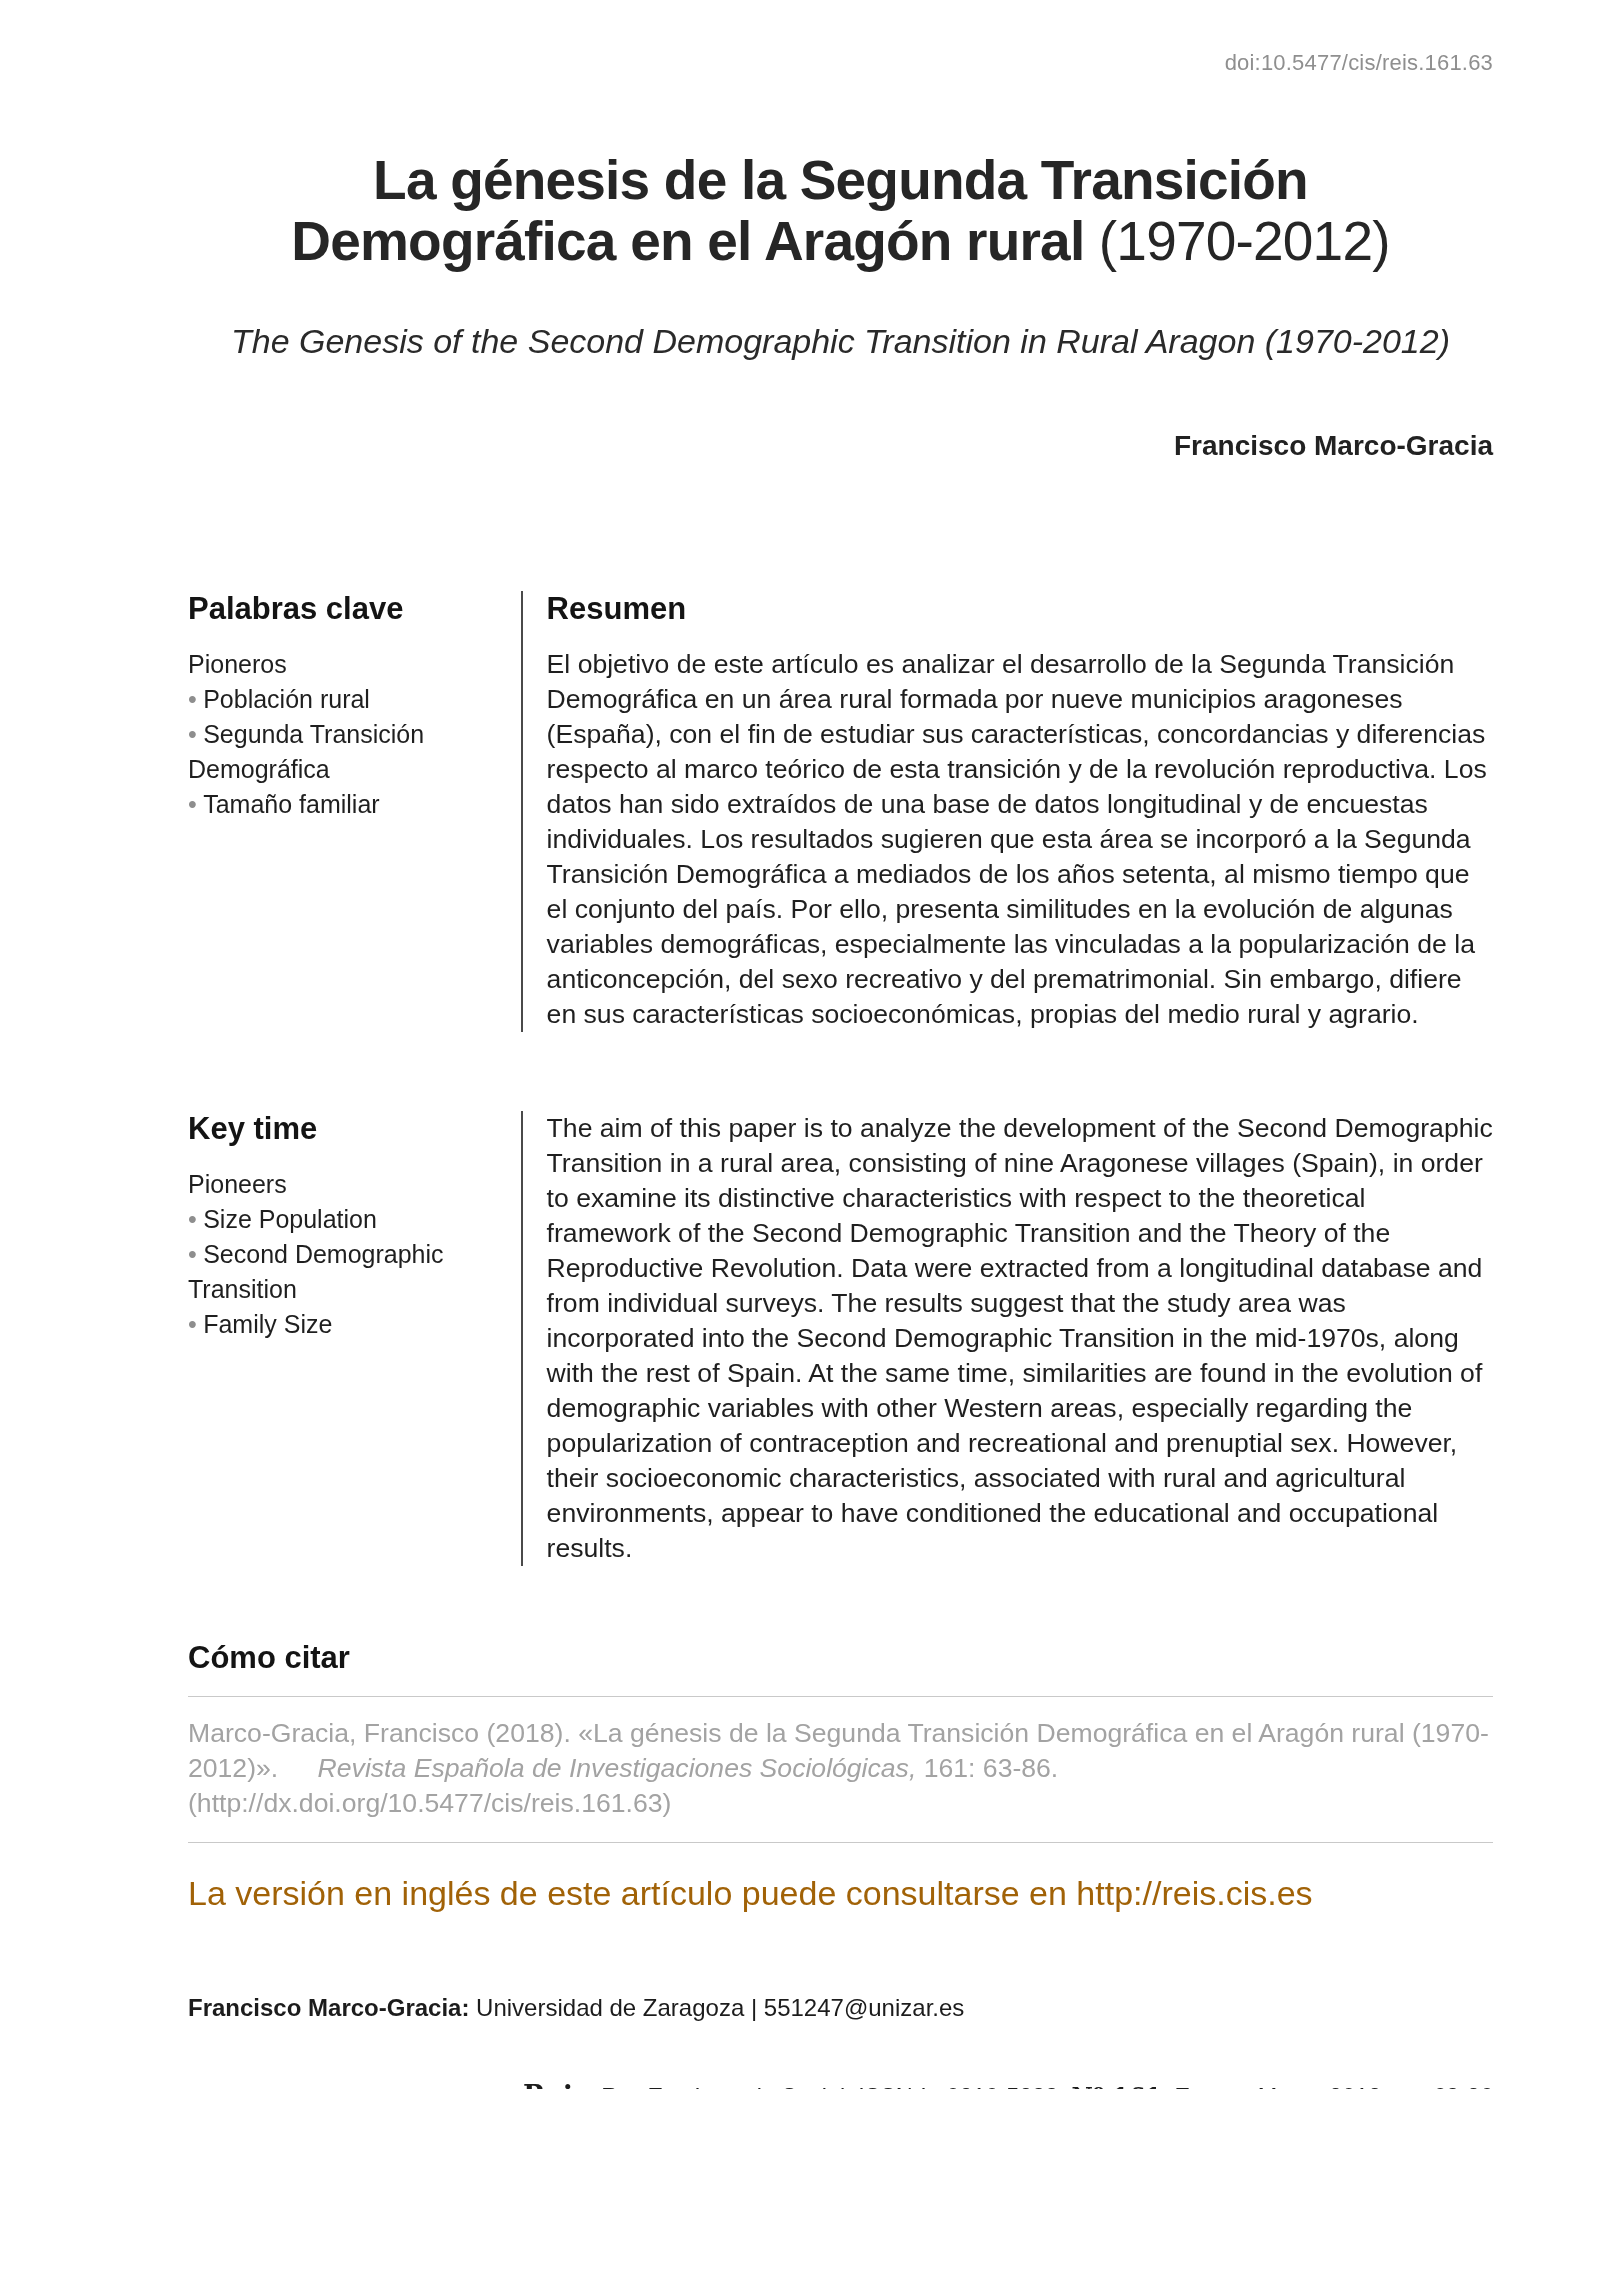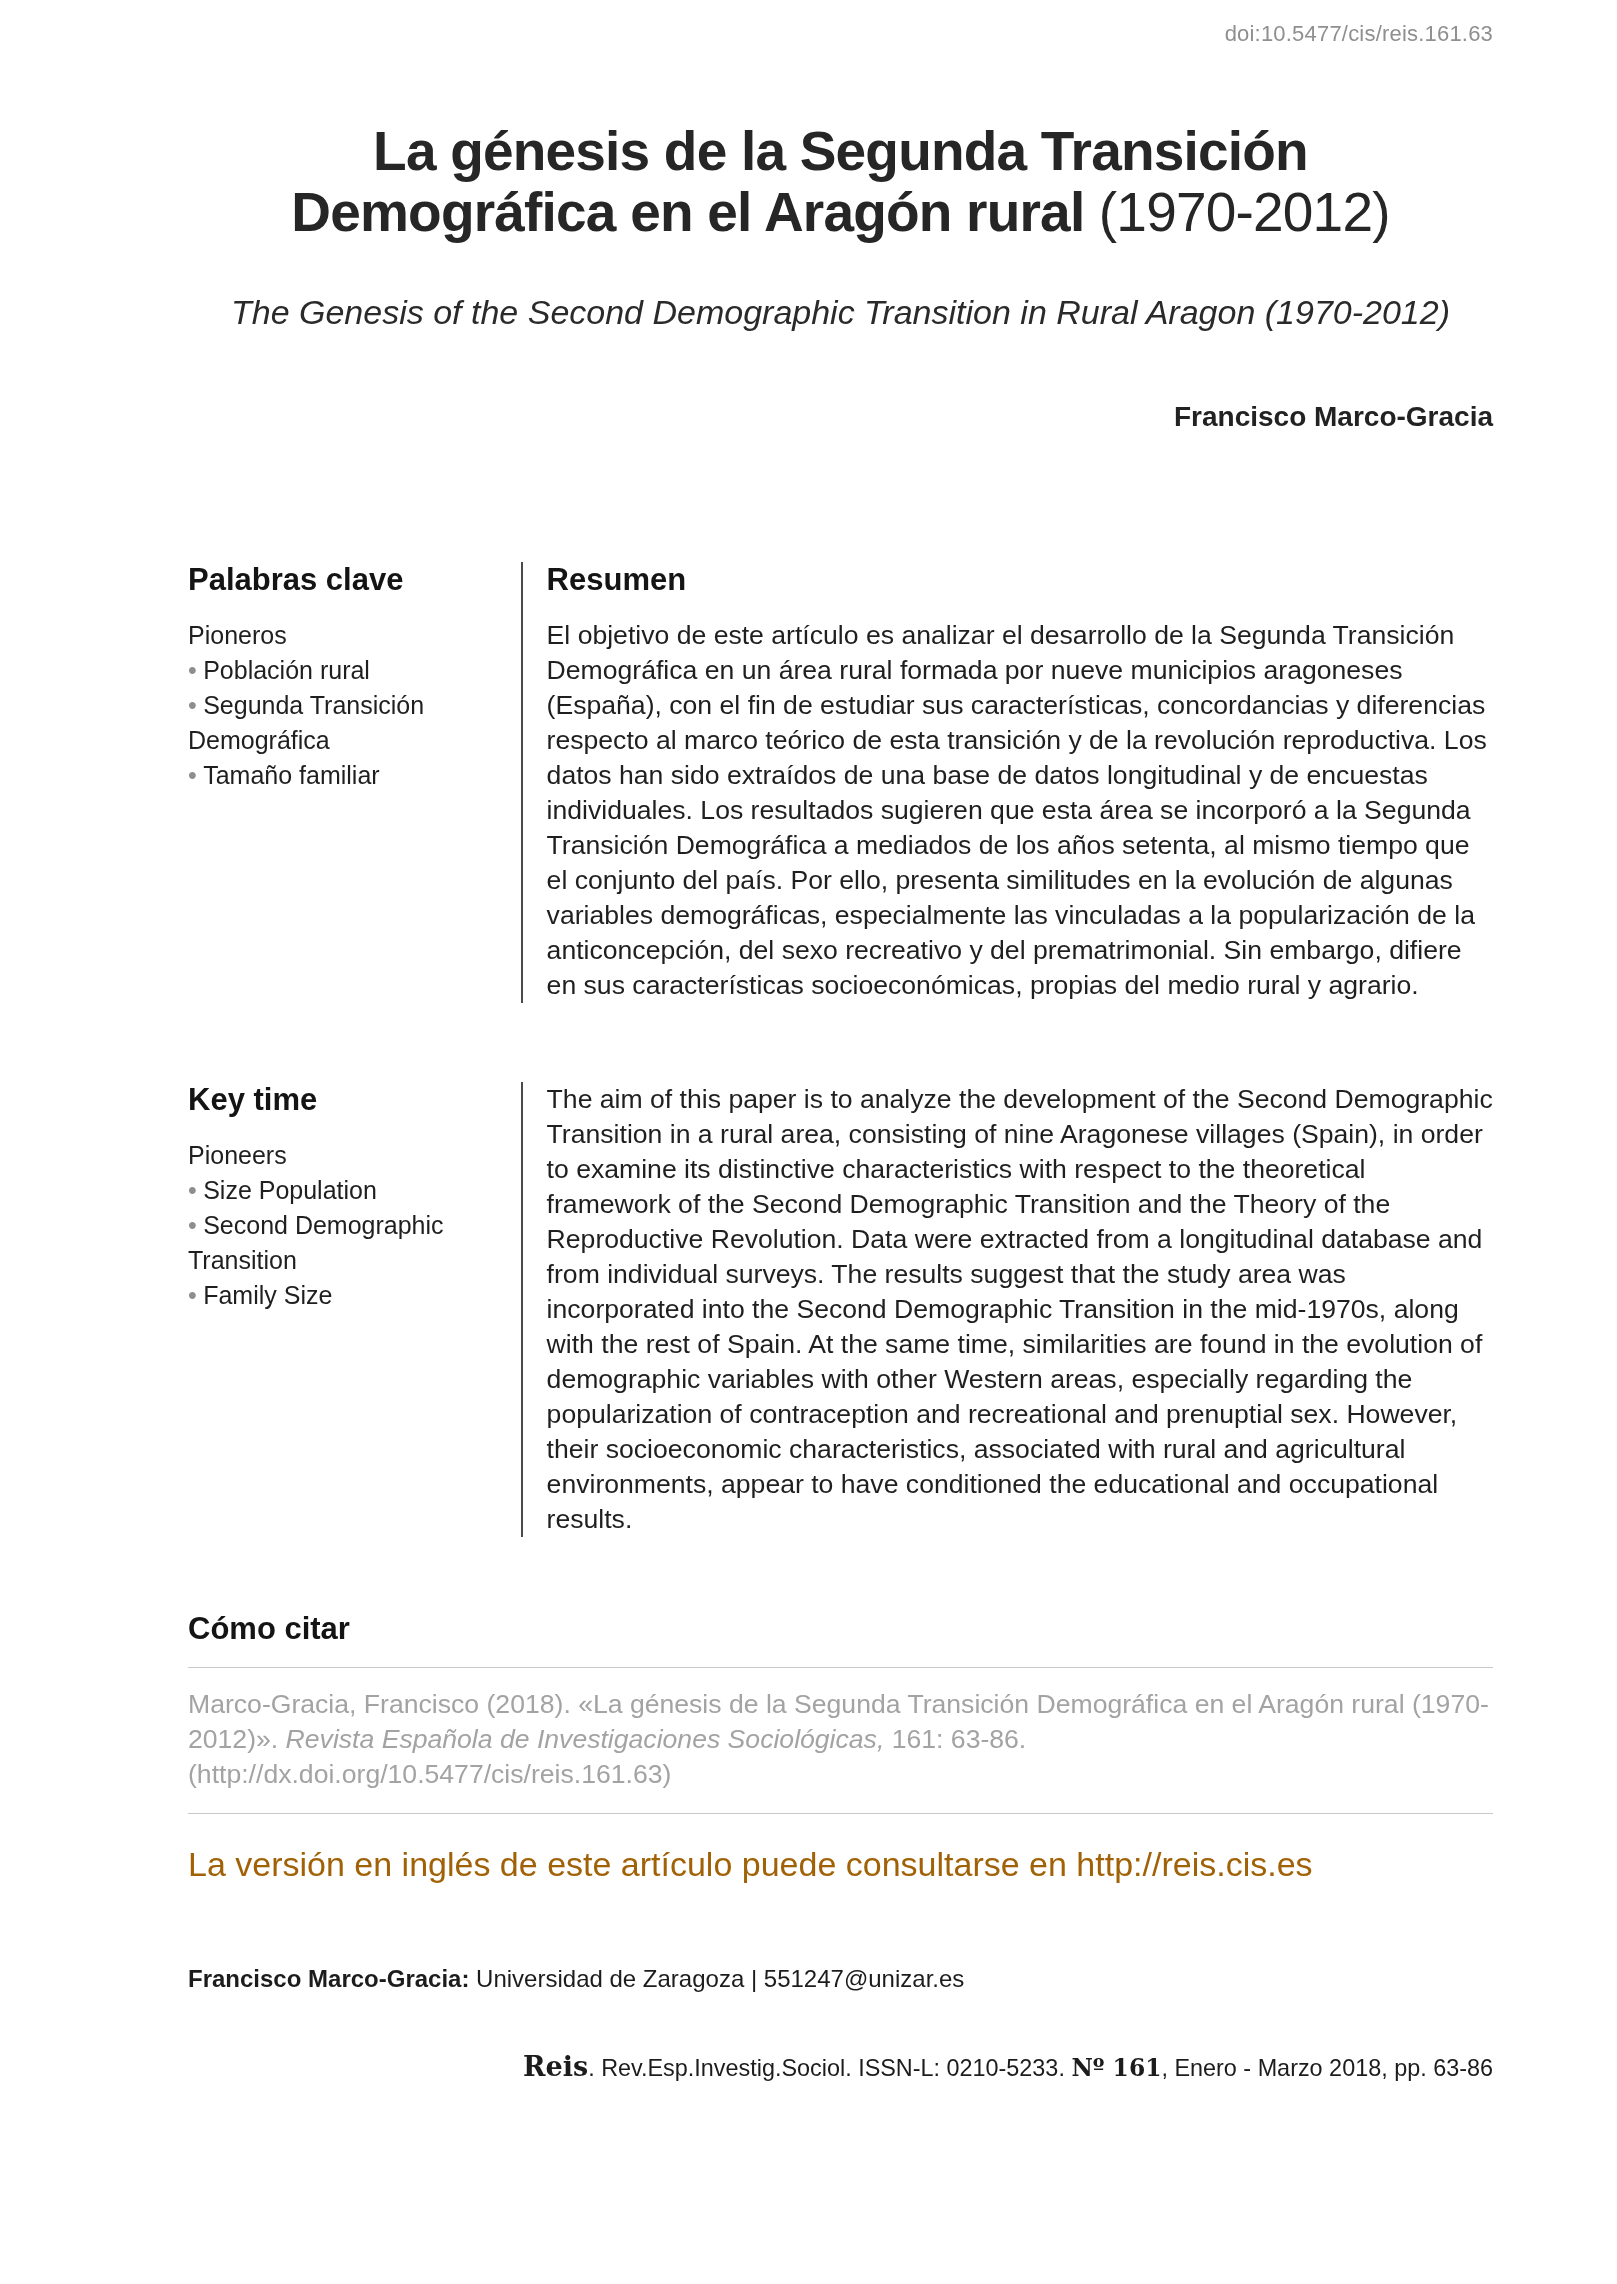--- a/index.html
+++ b/index.html
@@ -5,21 +5,21 @@
   * { box-sizing: border-box; margin: 0; padding: 0; }
   html, body { background: #ffffff; }
   .page {
     position: relative;
     width: 1618px;
     height: 2089px;
     margin: 0 auto;
     background: #ffffff;
     font-family: "Liberation Sans", sans-serif;
     color: #1c1c1c;
-    padding: 21px 125px 0 188px;
+    padding: 50px 125px 0 188px;
     overflow: hidden;
   }
   .doi {
     text-align: right;
     font-size: 22px;
     color: #8f8f8f;
     letter-spacing: 0.2px;
   }
   .title {
     margin-top: 74px;
@@ -78,21 +78,21 @@
     border-top: 1.6px solid #c9c9c9;
     height: 0;
     margin-top: 21px;
   }
   .citation {
     margin-top: 19.3px;
     font-size: 26.6px;
     line-height: 35px;
     color: #a3a3a3;
   }
-  .citation .it { font-style: italic; }
+  .citation .it { font-style: italic; margin-left: 32px; }
   .hrule2 { margin-top: 21px; }
   .version-note {
     margin-top: 31px;
     font-size: 34px;
     color: #a16207;
   }
   .affiliation {
     margin-top: 81px;
     font-size: 24px;
     color: #1c1c1c;

